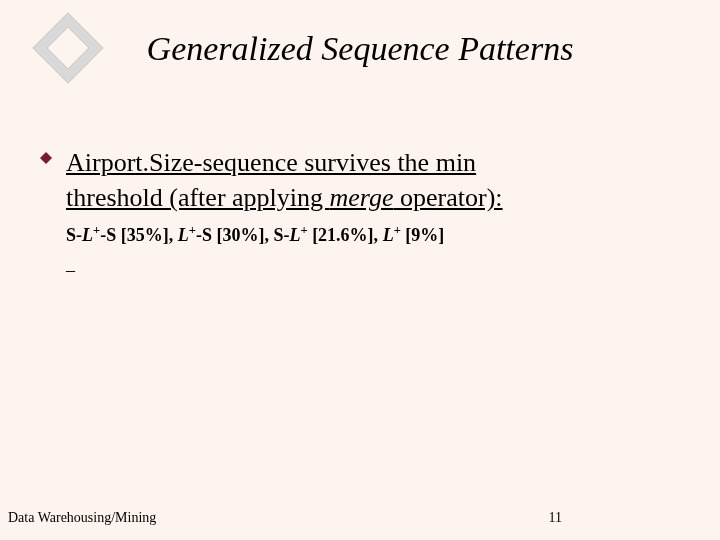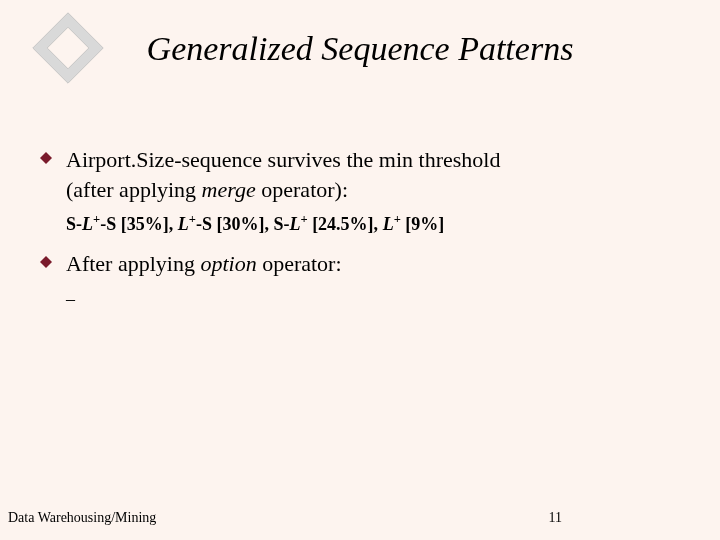--- a/index.html
+++ b/index.html
@@ -49,23 +49,24 @@
     margin-bottom: 6px;
   }
   .diamond-bullet {
     flex: 0 0 auto;
     width: 12px;
     height: 12px;
     margin-top: 7px;
     margin-right: 14px;
   }
   .lvl1-text {
-    font-size: 22px;
+    font-size: 26px;
     line-height: 1.35;
     flex: 1 1 auto;
+    text-decoration: underline;
   }
   .lvl2 {
     margin-left: 26px;
     margin-top: 10px;
     margin-bottom: 14px;
     font-size: 18px;
     font-weight: bold;
   }
   .lvl2-dash {
     margin-left: 26px;
@@ -116,31 +117,23 @@
     <div class="lvl1">
       <svg class="diamond-bullet" viewBox="0 0 12 12">
         <polygon points="6,0 12,6 6,12 0,6" fill="#7a1a2b"></polygon>
       </svg>
       <div class="lvl1-text">
         <span>Airport.Size-sequence survives the min threshold (after applying </span><span class="italic">merge</span><span> operator):</span>
       </div>
     </div>
 
     <div class="lvl2">
-      <span>S-</span><span class="italic">L</span><span class="sup">+</span><span>-S</span><span> [35%], </span><span class="italic">L</span><span class="sup">+</span><span>-S</span><span> [30%], </span><span>S-</span><span class="italic">L</span><span class="sup">+</span><span> [24.5%], </span><span class="italic">L</span><span class="sup">+</span><span> [9%]</span>
+      <span>S-</span><span class="italic">L</span><span class="sup">+</span><span>-S</span><span> [35%], </span><span class="italic">L</span><span class="sup">+</span><span>-S</span><span> [30%], </span><span>S-</span><span class="italic">L</span><span class="sup">+</span><span> [21.6%], </span><span class="italic">L</span><span class="sup">+</span><span> [9%]</span>
     </div>
 
-    <div class="lvl1">
-      <svg class="diamond-bullet" viewBox="0 0 12 12">
-        <polygon points="6,0 12,6 6,12 0,6" fill="#7a1a2b"></polygon>
-      </svg>
-      <div class="lvl1-text">
-        <span>After applying </span><span class="italic">option</span><span> operator:</span>
-      </div>
-    </div>
 
 
     <div class="lvl2-dash">
       <span class="dash">–</span>
     </div>
 
 
   </div>
 
   <div class="footer-left">Data Warehousing/Mining</div>

